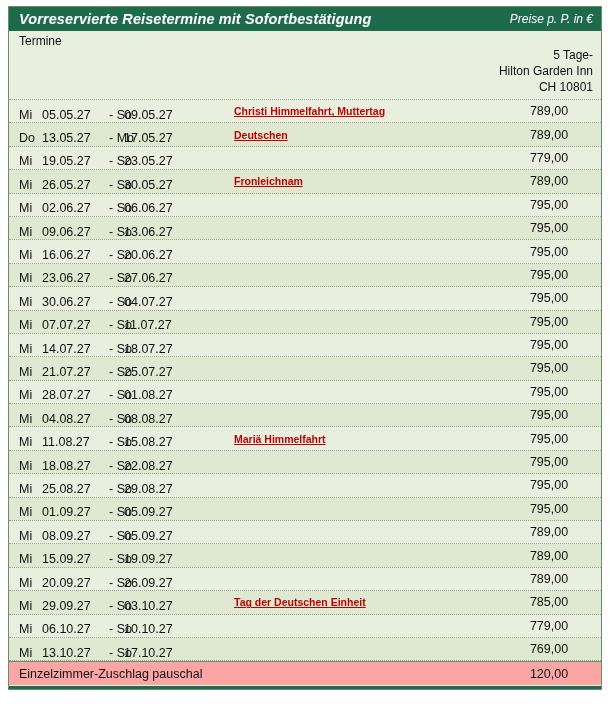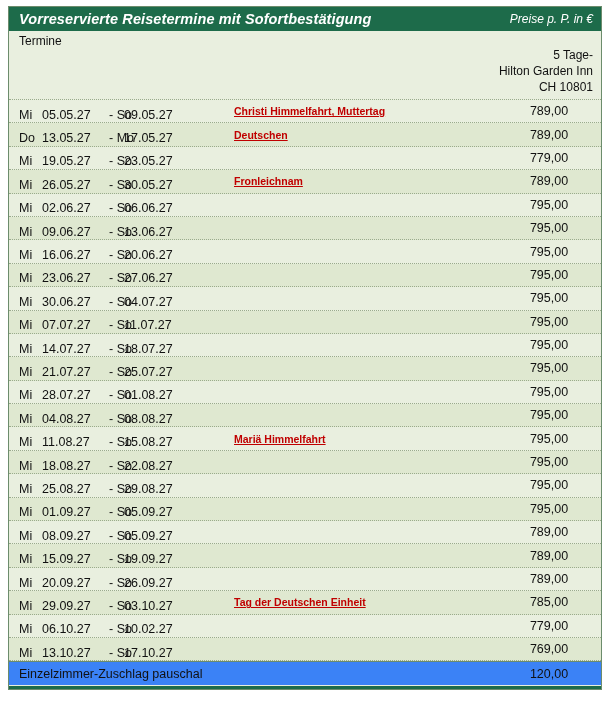--- a/index.html
+++ b/index.html
@@ -109,21 +109,21 @@
     color: #111;
     white-space: nowrap;
   }
   
   .footer-row {
     display: flex;
     align-items: center;
     height: 23.4px;
     box-sizing: border-box;
     padding: 0 8px 0 10px;
-    background: #3b82f6;
+    background: #fca5a5;
     border-top: 1px solid #6c8c6c;
   }
   .footer-row .c-label {
     flex: 1 1 auto;
     font-size: 12.5px;
     color: #111;
     white-space: nowrap;
   }
   .footer-row .c-price { width: 88px; }
   .bottom-rule {
@@ -257,21 +257,21 @@
           <div class="c-dates"><span class="dow">Mi</span><span class="dt">20.09.27</span><span class="sep">- So</span><span class="dt">26.09.27</span></div>
           <div class="c-note"></div>
           <div class="c-price">789,00</div>
         </div>
         <div class="row alt">
           <div class="c-dates"><span class="dow">Mi</span><span class="dt">29.09.27</span><span class="sep">- So</span><span class="dt">03.10.27</span></div>
           <div class="c-note">Tag der Deutschen Einheit</div>
           <div class="c-price">785,00</div>
         </div>
         <div class="row">
-          <div class="c-dates"><span class="dow">Mi</span><span class="dt">06.10.27</span><span class="sep">- So</span><span class="dt">10.02.27</span></div>
+          <div class="c-dates"><span class="dow">Mi</span><span class="dt">06.10.27</span><span class="sep">- So</span><span class="dt">10.10.27</span></div>
           <div class="c-note"></div>
           <div class="c-price">779,00</div>
         </div>
         <div class="row alt">
           <div class="c-dates"><span class="dow">Mi</span><span class="dt">13.10.27</span><span class="sep">- So</span><span class="dt">17.10.27</span></div>
           <div class="c-note"></div>
           <div class="c-price">769,00</div>
         </div>
       </div>
 

